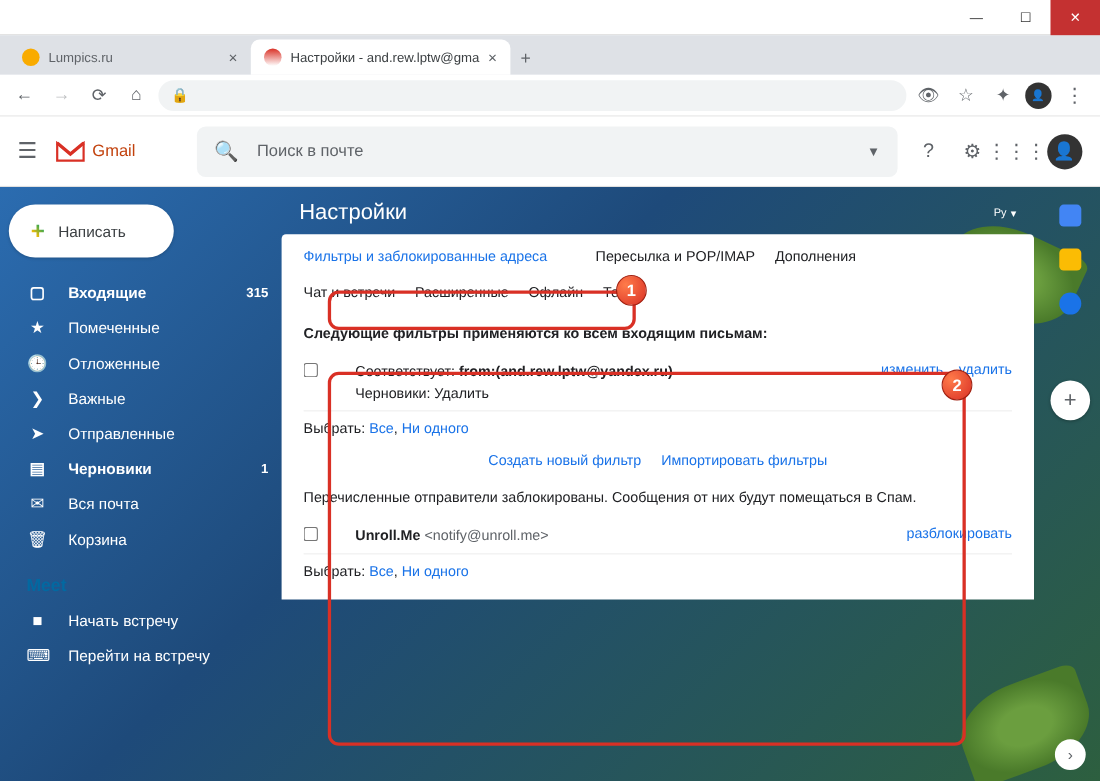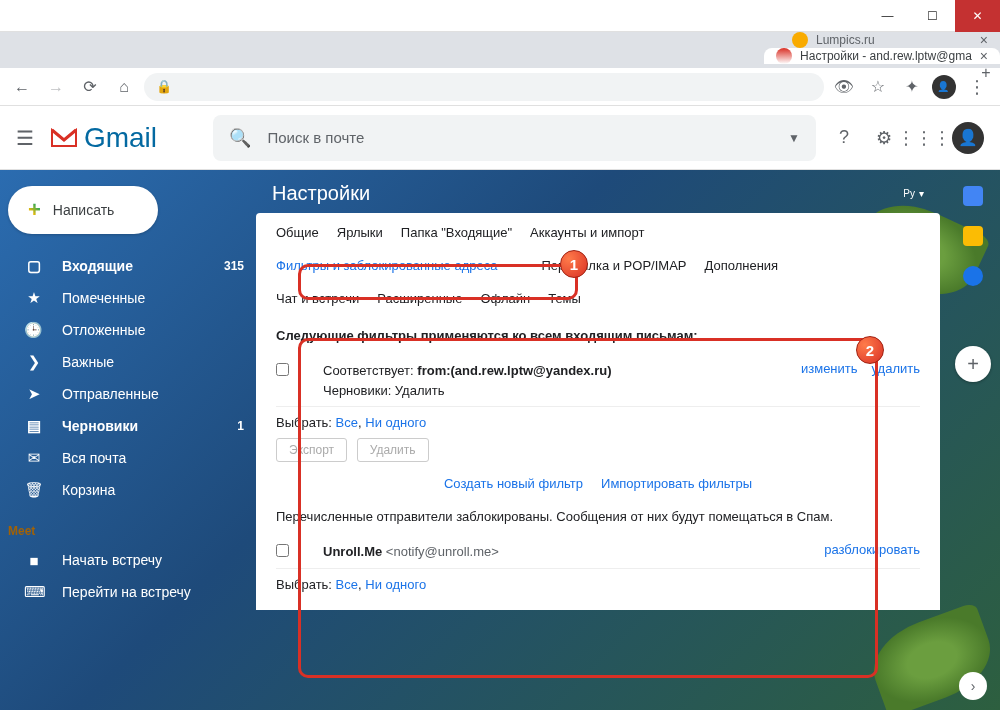--- a/index.html
+++ b/index.html
@@ -4,39 +4,39 @@
 <style>
 * { margin: 0; padding: 0; box-sizing: border-box; font-family: Arial, sans-serif; }
 body { width: 1000px; height: 710px; overflow: hidden; background: #fff; position: relative; }
 
 
 .titlebar { height: 32px; background: #fff; border-bottom: 1px solid #e0e0e0; display: flex; align-items: center; justify-content: flex-end; }
 .win-btn { width: 45px; height: 32px; display: flex; align-items: center; justify-content: center; font-size: 12px; color: #333; cursor: pointer; }
 .win-close { background: #c43131; color: #fff; }
 
 
-.tabstrip { height: 36px; background: #dee1e6; display: flex; align-items: flex-end; padding-left: 8px; flex-direction: column; }
+.tabstrip { height: 36px; background: #dee1e6; display: flex; align-items: flex-end; padding-left: 8px; }
 .tab { height: 32px; padding: 0 12px; display: flex; align-items: center; gap: 8px; font-size: 12px; color: #5f6368; border-radius: 8px 8px 0 0; min-width: 220px; position: relative; }
 .tab.active { background: #fff; color: #3c4043; }
 .tab-favicon { width: 16px; height: 16px; border-radius: 50%; display: inline-block; }
 .tab-close { font-size: 14px; color: #5f6368; margin-left: auto; cursor: pointer; }
 .newtab { width: 28px; height: 28px; display: flex; align-items: center; justify-content: center; font-size: 16px; color: #5f6368; cursor: pointer; }
 
 
 .urlbar-row { height: 38px; background: #fff; display: flex; align-items: center; padding: 0 8px; gap: 6px; border-bottom: 1px solid #e0e0e0; }
 .nav-icon { width: 28px; height: 28px; display: flex; align-items: center; justify-content: center; color: #5f6368; font-size: 16px; cursor: pointer; border-radius: 50%; }
 .urlbar { flex: 1; height: 28px; background: #f1f3f4; border-radius: 14px; display: flex; align-items: center; padding: 0 12px; gap: 8px; font-size: 13px; color: #5f6368; }
 .ext-icon, .avatar-small { width: 24px; height: 24px; border-radius: 50%; background: #333; display: flex; align-items: center; justify-content: center; color: #fff; font-size: 10px; }
 .menu-dots { font-size: 18px; color: #5f6368; cursor: pointer; padding: 0 6px; }
 
 
 .gmail-header { height: 64px; background: #fff; display: flex; align-items: center; padding: 0 16px; gap: 16px; border-bottom: 1px solid #e0e0e0; }
 .hamburger { font-size: 20px; color: #5f6368; cursor: pointer; }
 .gmail-logo { display: flex; align-items: center; gap: 6px; }
-.gmail-text { font-size: 28px; color: #0369a1; }
+.gmail-text { font-size: 15px; color: #c2410c; }
 .search-box { flex: 1; max-width: 680px; height: 46px; background: #f1f3f4; border-radius: 8px; display: flex; align-items: center; padding: 0 16px; gap: 16px; margin-left: 40px; }
 .search-icon { color: #5f6368; font-size: 18px; }
 .search-text { color: #5f6368; font-size: 15px; flex: 1; }
 .search-drop { color: #5f6368; font-size: 12px; }
 .header-icons { display: flex; align-items: center; gap: 16px; margin-left: auto; }
 .hdr-icon { width: 24px; height: 24px; display: flex; align-items: center; justify-content: center; color: #5f6368; font-size: 18px; cursor: pointer; }
 .avatar { width: 32px; height: 32px; border-radius: 50%; background: #333; display: flex; align-items: center; justify-content: center; }
 
 
 .main { display: flex; height: 540px; position: relative; }
@@ -46,21 +46,21 @@
 .leaf2 { bottom: 10px; right: 8px; transform: rotate(-20deg); }
 
 
 .sidebar { width: 256px; z-index: 2; padding: 8px 0; }
 .compose-btn { margin: 8px 0 16px 8px; height: 48px; width: 150px; background: #fff; border-radius: 24px; display: flex; align-items: center; padding: 0 20px; gap: 12px; font-size: 14px; color: #3c4043; box-shadow: 0 1px 3px rgba(0,0,0,0.2); cursor: pointer; }
 .compose-plus { font-size: 22px; font-weight: bold; background: linear-gradient(45deg, #d93025, #fbbc04, #34a853, #4285f4); -webkit-background-clip: text; color: transparent; }
 .nav-item { height: 32px; display: flex; align-items: center; padding: 0 12px 0 24px; gap: 18px; font-size: 14px; color: #fff; cursor: pointer; border-radius: 0 16px 16px 0; }
 .nav-item.bold { font-weight: bold; }
 .nav-ico { width: 20px; text-align: center; font-size: 15px; }
 .nav-count { margin-left: auto; font-size: 12px; }
-.meet-hdr { padding: 18px 8px 6px; font-size: 12px; color: #a16207; font-weight: bold; }
+.meet-hdr { padding: 18px 24px 6px; font-size: 16px; color: #0369a1; font-weight: bold; }
 
 
 .content { flex: 1; z-index: 2; padding: 12px 60px 0 0; position: relative; }
 .settings-bar { display: flex; align-items: center; justify-content: space-between; padding: 0 16px 8px; }
 .settings-title { font-size: 20px; color: #fff; }
 .lang-sel { color: #fff; font-size: 10px; display: flex; align-items: center; gap: 4px; }
 .settings-panel { background: #fff; border-radius: 4px 4px 0 0; }
 .tabs-row { padding: 12px 20px 0; display: flex; flex-wrap: wrap; gap: 18px; font-size: 13px; color: #202124; }
 .tab-link { cursor: pointer; padding-bottom: 6px; }
 .tab-link.active { color: #1a73e8; font-weight: 500; }
@@ -208,26 +208,20 @@
 
   <div class="content">
     <div class="settings-bar">
       <div class="settings-title">Настройки</div>
       <div class="lang-sel">
         <span>Ру</span>
         <span>▾</span>
       </div>
     </div>
     <div class="settings-panel">
-      <div class="tabs-row">
-        <span class="tab-link">Общие</span>
-        <span class="tab-link">Ярлыки</span>
-        <span class="tab-link">Папка "Входящие"</span>
-        <span class="tab-link">Аккаунты и импорт</span>
-      </div>
       <div class="tabs-row" style="position:relative">
         <span class="tab-link active">Фильтры и заблокированные адреса</span>
         <span class="tab-link" style="margin-left:26px">Пересылка и POP/IMAP</span>
         <span class="tab-link">Дополнения</span>
       </div>
       <div class="tabs-row">
         <span class="tab-link">Чат и встречи</span>
         <span class="tab-link">Расширенные</span>
         <span class="tab-link">Офлайн</span>
         <span class="tab-link">Темы</span>
@@ -245,24 +239,20 @@
           <div class="filter-actions">
             <span class="link">изменить</span>
             <span class="link">удалить</span>
           </div>
         </div>
         <div class="sel-row">
           <span>Выбрать:</span>
           <span class="link">Все</span>,
           <span class="link">Ни одного</span>
         </div>
-        <div>
-          <span class="btn-dis">Экспорт</span>
-          <span class="btn-dis">Удалить</span>
-        </div>
         <div class="center-links">
           <span class="link">Создать новый фильтр</span>
           &nbsp;&nbsp;&nbsp;
           <span class="link">Импортировать фильтры</span>
         </div>
         <div class="blocked-hdr">Перечисленные отправители заблокированы. Сообщения от них будут помещаться в Спам.</div>
         <div class="filter-row">
           <input type="checkbox" style="">
           <div class="filter-main">
             <b>Unroll.Me</b>

